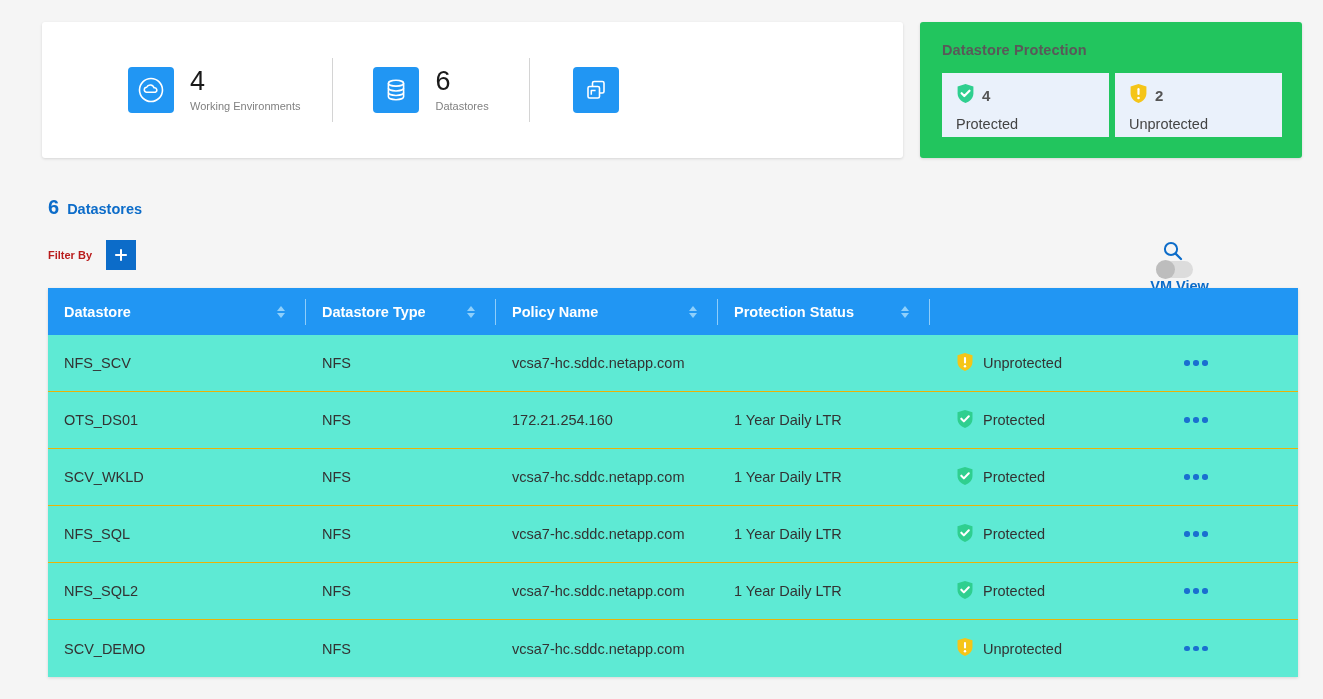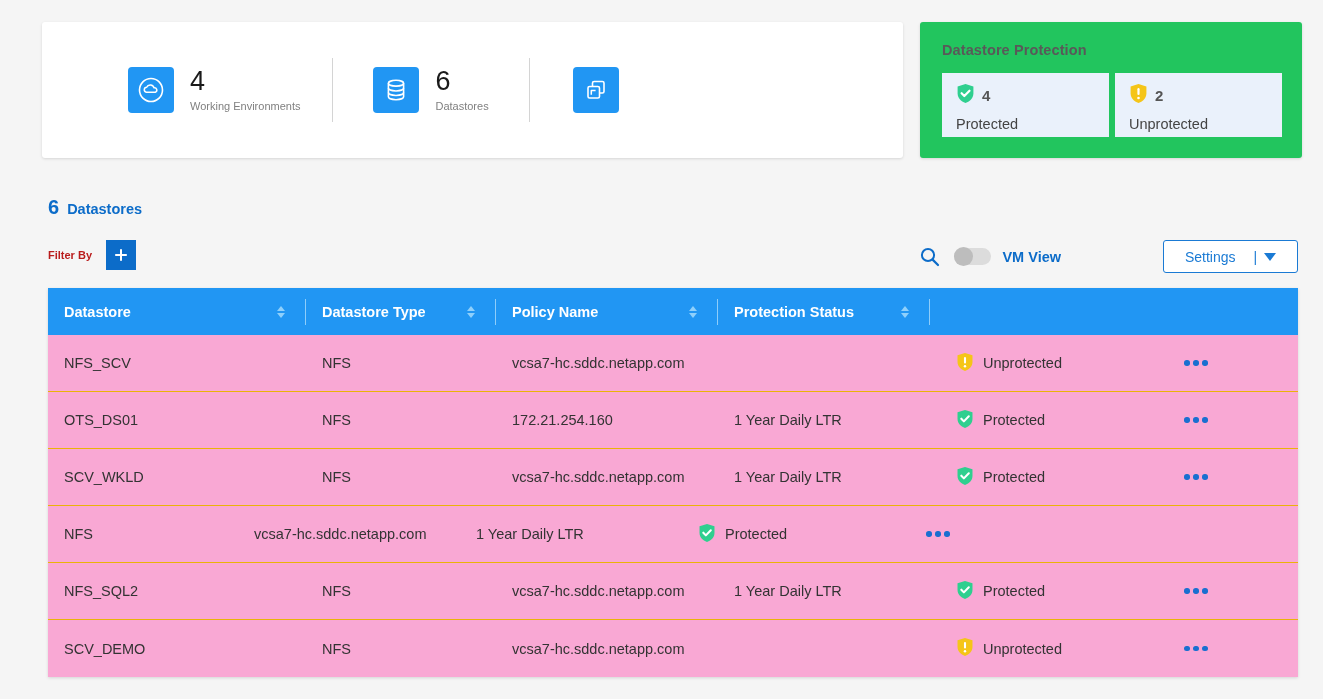--- a/index.html
+++ b/index.html
@@ -91,21 +91,21 @@
   .filter-add {
     width: 30px; height: 30px;
     background: #0c6cc9;
     display: flex; align-items: center; justify-content: center;
     cursor: pointer;
   }
 
   
   .tools {
     position: absolute; right: 25px; top: 240px;
-    display: flex; align-items: center;
+    display: flex; align-items: center; flex-direction: column;
   }
   .search-btn { margin-right: 14px; cursor: pointer; display: flex; }
   .toggle {
     width: 37px; height: 17px; border-radius: 9px;
     background: #dcdcdc; position: relative; cursor: pointer;
     margin-right: 11px;
   }
   .toggle-knob {
     position: absolute; left: 0; top: -1px;
     width: 19px; height: 19px; border-radius: 50%;
@@ -127,21 +127,21 @@
     width: 0; height: 0;
     border-left: 6px solid transparent;
     border-right: 6px solid transparent;
     border-top: 8px solid #1a7ad4;
   }
 
   
   .table-wrap {
     position: absolute; left: 48px; top: 288px;
     width: 1250px;
-    background: #f9a8d4;
+    background: #5eead4;
     box-shadow: 0 1px 3px rgba(0,0,0,0.13);
   }
   .thead {
     display: flex; align-items: center;
     height: 47px;
     background: #2196f3;
   }
   .th {
     display: flex; align-items: center;
     height: 100%;
@@ -411,20 +411,21 @@
           </div>
           <div class="td c6">
             <span class="dots">
               <span></span>
               <span></span>
               <span></span>
             </span>
           </div>
         </div>
         <div class="tr">
+          <div class="td c1">NFS_SQL</div>
           <div class="td c2">NFS</div>
           <div class="td c3">vcsa7-hc.sddc.netapp.com</div>
           <div class="td c4">1 Year Daily LTR</div>
           <div class="td c5 status-cell">
             <span><svg width="18" height="20" viewBox="0 0 19 21">
                 <path d="M9.5 1 17.4 3.4v6.9c0 4.9-3.3 8.2-7.9 9.6C4.9 18.5 1.6 15.2 1.6 10.3V3.4z" fill="#2fcf8f"></path>
                 <path d="M5.6 10.2l2.7 2.8 5.2-5.3" fill="none" stroke="#ffffff" stroke-width="2.2" stroke-linecap="round" stroke-linejoin="round"></path>
               </svg></span>
             <span>Protected</span>
           </div>

